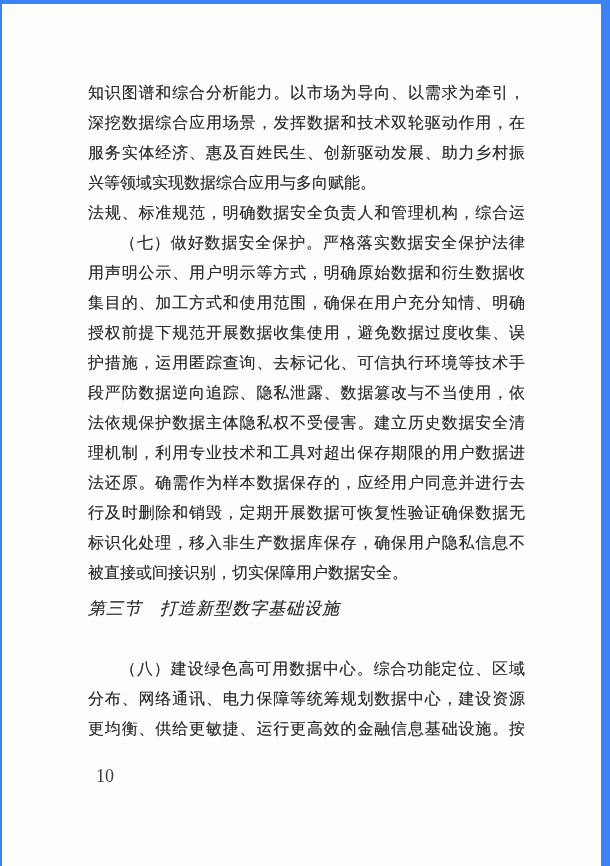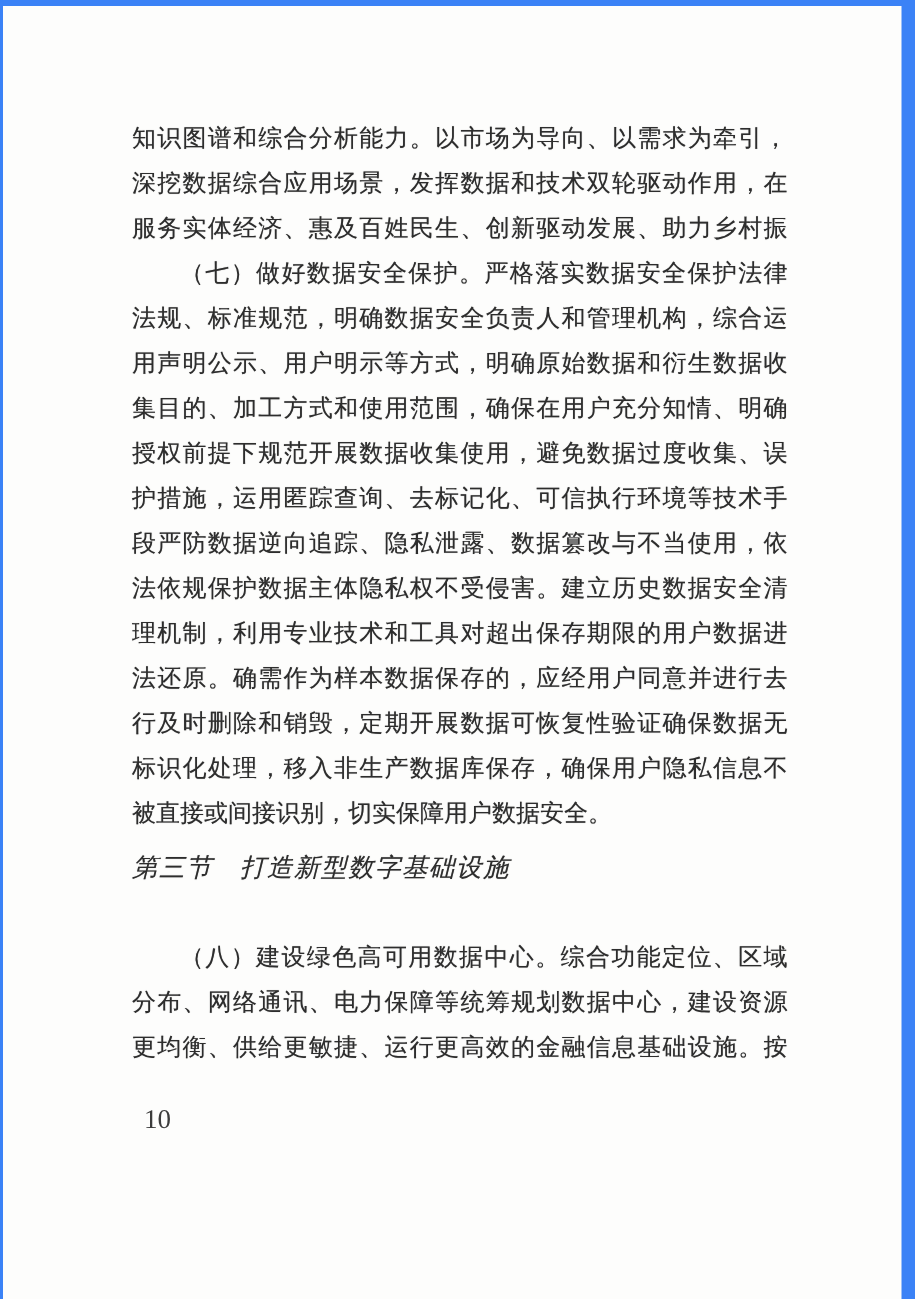--- a/index.html
+++ b/index.html
@@ -54,25 +54,26 @@
 </head>
 <body>
 
 <div class="canvas">
   <div class="page">
 
     <div>
       <div class="line">知识图谱和综合分析能力。以市场为导向、以需求为牵引，</div>
       <div class="line">深挖数据综合应用场景，发挥数据和技术双轮驱动作用，在</div>
       <div class="line">服务实体经济、惠及百姓民生、创新驱动发展、助力乡村振</div>
+      <div class="line end">兴等领域实现数据综合应用与多向赋能。</div>
     </div>
 
     <div>
+      <div class="line">法规、标准规范，明确数据安全负责人和管理机构，综合运</div>
       <div class="line indent">（七）做好数据安全保护。严格落实数据安全保护法律</div>
-      <div class="line">法规、标准规范，明确数据安全负责人和管理机构，综合运</div>
       <div class="line">用声明公示、用户明示等方式，明确原始数据和衍生数据收</div>
       <div class="line">集目的、加工方式和使用范围，确保在用户充分知情、明确</div>
       <div class="line">授权前提下规范开展数据收集使用，避免数据过度收集、误</div>
       <div class="line">护措施，运用匿踪查询、去标记化、可信执行环境等技术手</div>
       <div class="line">段严防数据逆向追踪、隐私泄露、数据篡改与不当使用，依</div>
       <div class="line">法依规保护数据主体隐私权不受侵害。建立历史数据安全清</div>
       <div class="line">理机制，利用专业技术和工具对超出保存期限的用户数据进</div>
       <div class="line">法还原。确需作为样本数据保存的，应经用户同意并进行去</div>
       <div class="line">行及时删除和销毁，定期开展数据可恢复性验证确保数据无</div>
       <div class="line">标识化处理，移入非生产数据库保存，确保用户隐私信息不</div>

